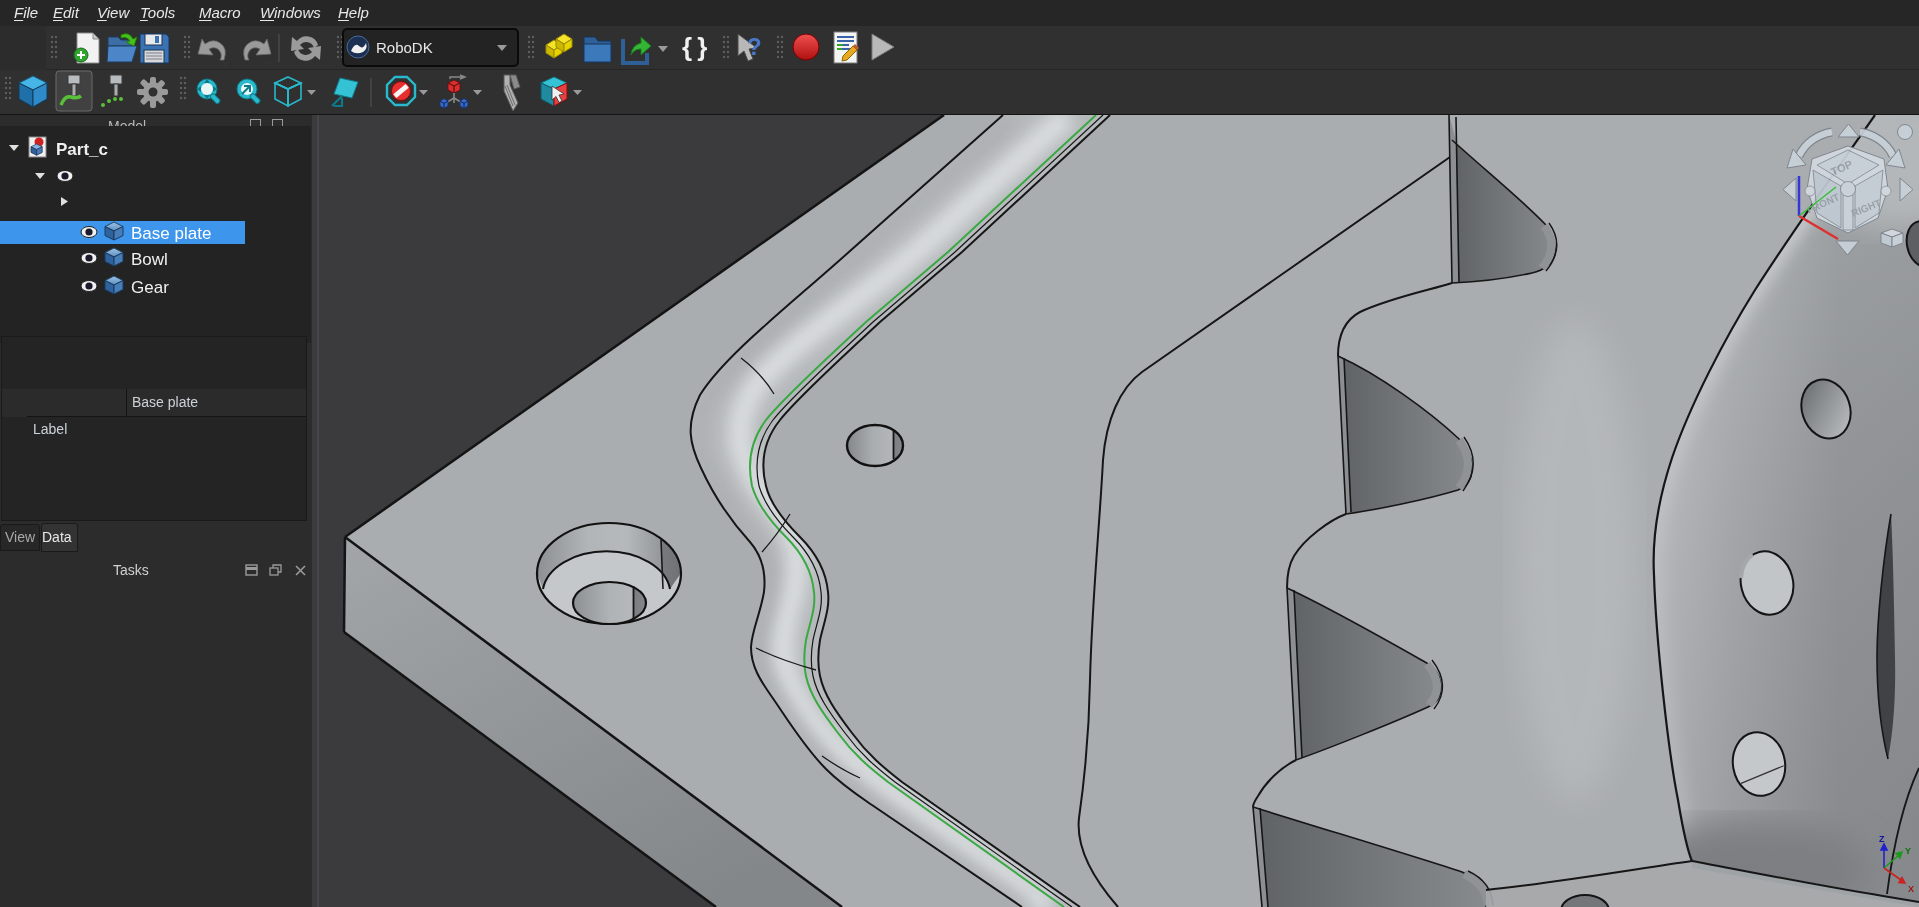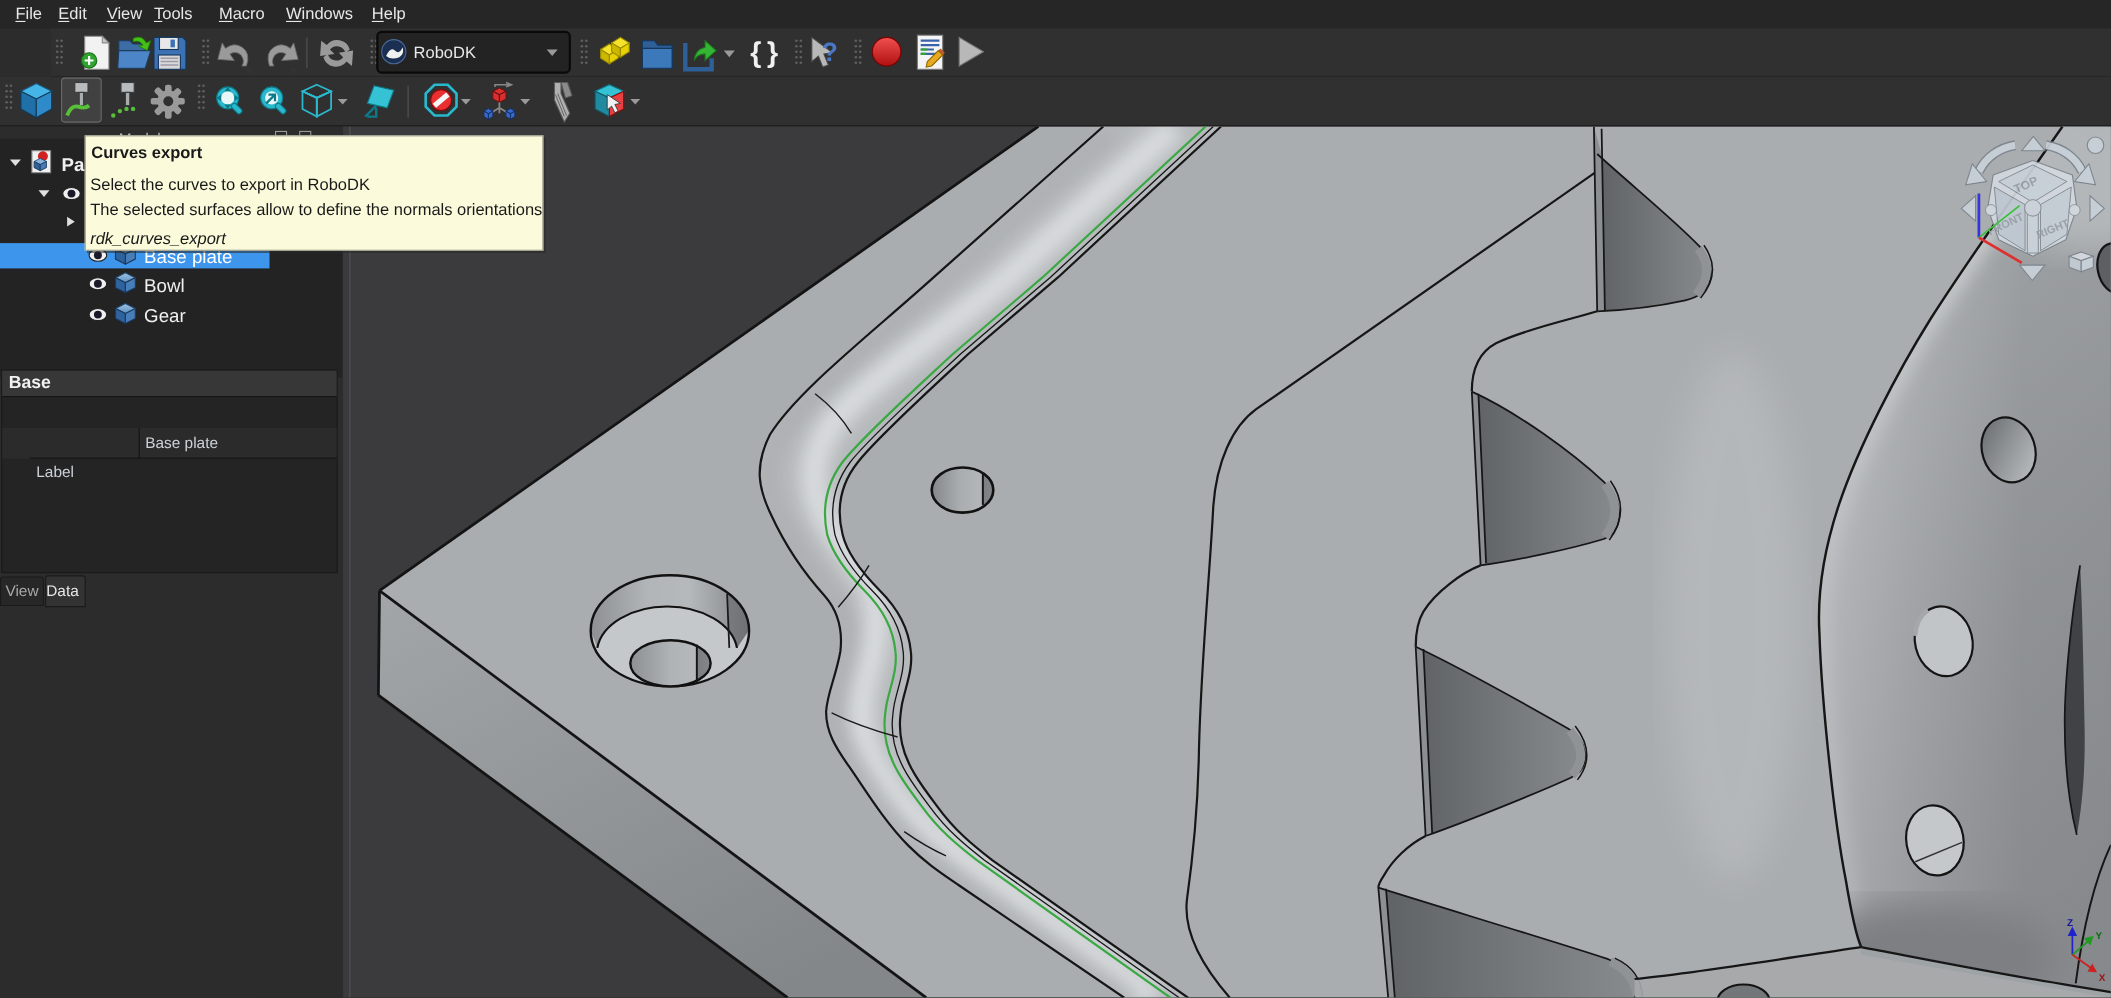--- a/index.html
+++ b/index.html
@@ -2,21 +2,21 @@
 <html><head>
 <meta charset="utf-8">
 <style>
   html,body{margin:0;padding:0;background:#2e2e2e;}
   *{box-sizing:border-box;}
   #app{position:relative;width:1919px;height:907px;overflow:hidden;
        font-family:"Liberation Sans",sans-serif;background:#2c2c2c;}
   
   #menubar{position:absolute;left:0;top:0;width:1919px;height:26px;background:#262626;
            color:#e8e8e8;font-size:15px;}
-  #menubar span{position:absolute;top:4px;}
+  #menubar span{position:absolute;top:4px;font-style:italic;}
   #menubar u{text-decoration-thickness:1px;text-underline-offset:2px;}
   
   #tb1{position:absolute;left:0;top:26px;width:1909px;height:44px;background:#303030;
        border-bottom:1px solid #262626;margin-left:46px;}
   #tb2{position:absolute;left:0;top:70px;width:1919px;height:45px;background:#303030;
        border-bottom:1px solid #141414;}
   
   #dock{position:absolute;left:0;top:115px;width:312px;height:792px;background:#2c2c2c;}
   #tree{position:absolute;left:0;top:11px;width:311px;height:217px;background:#232324;color:#e6e6e6;}
   
@@ -321,34 +321,41 @@
         <g transform="translate(81,152)">
           <ellipse cx="8" cy="8" rx="8" ry="5.5" fill="#f0f0f0" stroke="#222"></ellipse>
           <circle cx="8" cy="8" r="3.6" fill="#1a1a2a"></circle>
         </g>
         <use href="#bcube" x="0" y="54"></use>
         <text x="131" y="167" fill="#f0f0f0" font-size="17">Gear</text>
       </svg>
     </div>
 
     <div id="props">
-      <div style="position:absolute;left:0;top:0;width:304px;height:24px;background:#373737;border-bottom:1px solid #141414;">
-        <span style="position:absolute;left:6px;top:3px;font-weight:bold;color:#f2f2f2;font-size:16px;">Base</span>
-      </div>
       <div style="position:absolute;left:0;top:52px;width:304px;height:28px;background:#2b2b2b;">
         <span style="position:absolute;left:31px;top:5px;margin-top:27px;">Label</span>
         <span style="position:absolute;left:130px;top:5px;">Base plate</span>
         <div style="position:absolute;left:124px;top:0;width:1px;height:28px;background:#141414;"></div>
         <div style="position:absolute;left:25px;top:27px;width:279px;height:1px;background:#141414;"></div>
       </div>
     </div>
 
     <div style="position:absolute;left:0;top:409px;width:40px;height:27px;background:#272727;border:1px solid #1a1a1a;border-radius:3px 3px 0 0;color:#a8a8a8;font-size:14px;text-align:center;line-height:25px;">View</div>
     <div style="position:absolute;left:41px;top:408px;width:37px;height:29px;background:#333333;border:1px solid #1a1a1a;border-radius:3px 3px 0 0;color:#e8e8e8;font-size:14px;line-height:26px;">Data</div>
 
+    <div style="position:absolute;left:0;top:443px;width:312px;height:26px;color:#d0d0d0;font-size:14px;">
+      <span style="position:absolute;left:113px;top:4px;">Tasks</span>
+      <svg width="70" height="16" style="position:absolute;left:244px;top:5px;">
+        <rect x="2" y="2" width="11" height="10" fill="none" stroke="#9a9a9a" stroke-width="1.4"></rect>
+        <rect x="2" y="4" width="11" height="3" fill="#9a9a9a"></rect>
+        <rect x="26" y="5" width="8" height="7" fill="none" stroke="#9a9a9a" stroke-width="1.3"></rect>
+        <path d="M29,5 v-3 h8 v7 h-3" fill="none" stroke="#9a9a9a" stroke-width="1.3"></path>
+        <path d="M52,3 l9,9 m0,-9 l-9,9" stroke="#9a9a9a" stroke-width="1.6"></path>
+      </svg>
+    </div>
   </div>
 
   <div id="vp">
   <svg width="1607" height="792" viewBox="312 115 1607 792">
     <defs>
       <linearGradient id="sideg" x1="0" y1="0" x2="0.7" y2="1">
         <stop offset="0" stop-color="#a3a6a8"></stop>
             <stop offset="1" stop-color="#84878a"></stop>
       </linearGradient>
       <linearGradient id="toothg" x1="0" y1="0" x2="1" y2="0">
@@ -591,20 +598,14 @@
       <path d="M1884,868 L1884,848 M1884,844 l-3,6 h6 z" stroke="#2222cc" fill="#2222cc" stroke-width="1.6"></path>
       <path d="M1884,868 L1899,855 M1902,852 l-6,1.5 4,4.5 z" stroke="#1f9a1f" fill="#1f9a1f" stroke-width="1.6"></path>
       <path d="M1884,868 L1901,880 M1905,883 l-6,-0.5 3,-5 z" stroke="#cc2222" fill="#cc2222" stroke-width="1.6"></path>
       <text x="1879" y="842" fill="#15159a">Z</text>
       <text x="1905" y="854" fill="#0b6e0b">Y</text>
       <text x="1908" y="892" fill="#9a1515">X</text>
     </g>
   </svg>
   </div>
 
-  <div id="tip">
-    <div style="position:absolute;left:5px;top:7px;font-weight:bold;white-space:nowrap;">Curves export</div>
-    <div style="position:absolute;left:4px;top:36px;white-space:nowrap;">Select the curves to export in RoboDK</div>
-    <div style="position:absolute;left:4px;top:58px;white-space:nowrap;">The selected surfaces allow to define the normals orientations</div>
-    <div style="position:absolute;left:4px;top:85px;font-style:italic;white-space:nowrap;">rdk_curves_export</div>
-  </div>
 
 </div>
 
 </body></html>

